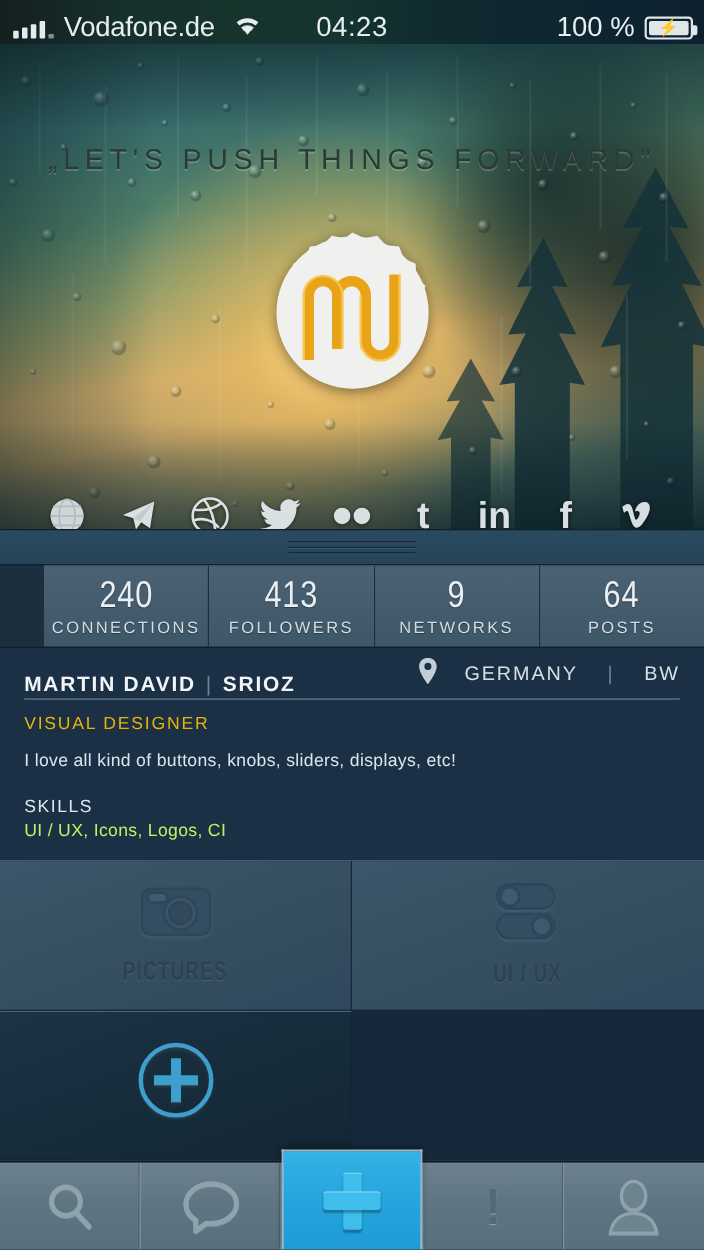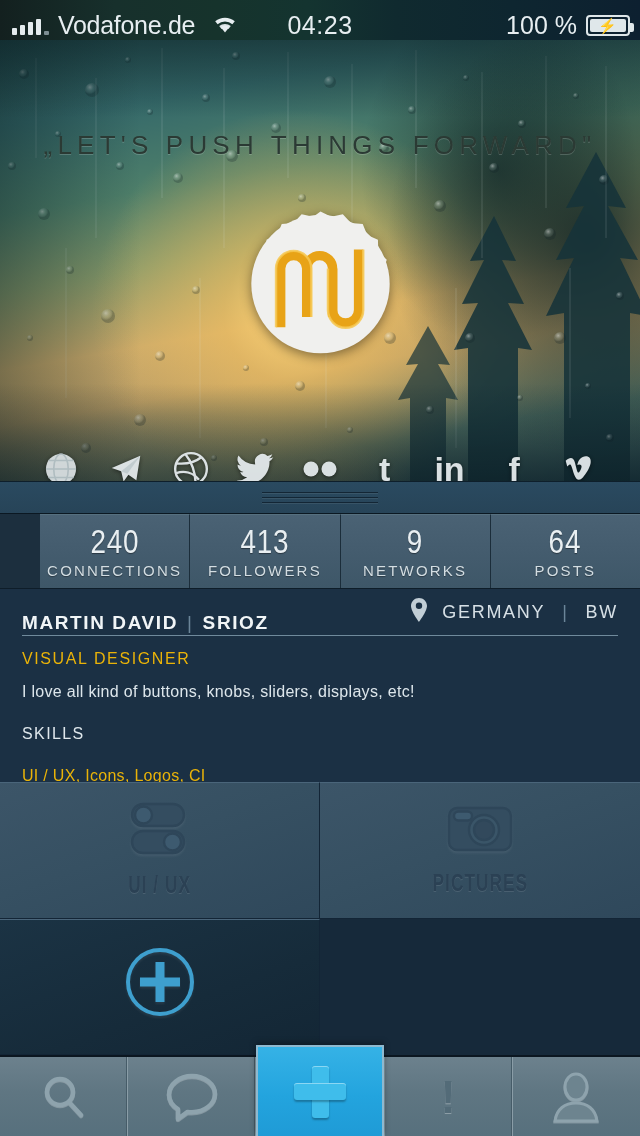--- a/index.html
+++ b/index.html
@@ -117,27 +117,27 @@
 
   
   .info{
     position:absolute; top:588px; left:0; width:640px; height:194px;
     background:#1b3044; padding:0 22px; color:#e8eef2;
     border-top:1px solid #0e1d29;
   }
   .info-row{ display:flex; align-items:center; justify-content:space-between; height:46px; }
   .name{ font-size:19px; font-weight:700; letter-spacing:1.6px; color:#f1f5f7;margin-top:22px; }
   .name .sep{ color:#6b8599; font-weight:400; margin:0 9px; }
-  .loc{ display:flex; align-items:center; gap:14px; font-size:18px; letter-spacing:1.7px; color:#d7e0e6; }
+  .loc{ display:flex; align-items:center; gap:24px; font-size:18px; letter-spacing:1.7px; color:#d7e0e6; }
   .loc .sep{ color:#6b8599; margin:0 3px; }
   .rule{ height:1px; background:#7f9aab; opacity:.85; margin:0 0 14px 0; }
   .role{ font-size:16px; letter-spacing:1.6px; color:#eab308; margin-bottom:15px; }
   .bio{ font-size:16px; letter-spacing:.3px; color:#dde6eb; margin-bottom:24px; }
-  .skills-h{ font-size:16px; letter-spacing:1.4px; color:#dfe7ec; margin-bottom:24px; }
-  .skills{ font-size:16px; letter-spacing:.3px; color:#eab308; }
+  .skills-h{ font-size:16px; letter-spacing:1.4px; color:#dfe7ec; margin-bottom:4px; }
+  .skills{ font-size:16px; letter-spacing:.3px; color:#bef264; }
 
   
   .tiles{
     position:absolute; top:782px; left:0; width:640px; height:273px;
     display:grid; grid-template-columns:1fr 1fr; grid-template-rows:1fr 1fr;
     background:#16293a;
   }
   .tile{
     position:relative; display:flex; flex-direction:column;
     align-items:center; justify-content:center;
@@ -442,46 +442,46 @@
     <div class="role">VISUAL DESIGNER</div>
     <div class="bio">I love all kind of buttons, knobs, sliders, displays, etc!</div>
     <div class="skills-h">SKILLS</div>
     <div class="skills">UI / UX, Icons, Logos, CI</div>
   </div>
 
   <div class="tiles">
 
     <div class="tile">
       <span class="ticon">
+        <svg width="68" height="52" viewBox="0 0 68 52">
+          <g fill="none" stroke="#2e4659" stroke-width="2.4">
+            <rect x="3" y="5" width="62" height="42" rx="8" fill="#344d60"></rect>
+            <rect x="8" y="8.5" width="18" height="9" rx="4.5" fill="#3d5a6f"></rect>
+            <circle cx="38" cy="27" r="15" fill="#3a5568"></circle>
+            <circle cx="38" cy="27" r="10" fill="#32495c"></circle>
+          </g>
+        </svg>
+      </span>
+      <span class="tlbl">PICTURES</span>
+    </div>
+
+    <div class="tile">
+      <span class="ticon">
         <svg width="64" height="56" viewBox="0 0 64 56">
           <g fill="none" stroke="#2e4659" stroke-width="2.4">
             <rect x="4" y="3" width="52" height="22" rx="11" fill="#344d60"></rect>
             <circle cx="15.5" cy="14" r="8.5" fill="#3d5a6f"></circle>
             <rect x="4" y="30" width="52" height="22" rx="11" fill="#344d60"></rect>
             <circle cx="44.5" cy="41" r="8.5" fill="#3d5a6f"></circle>
           </g>
         </svg>
       </span>
       <span class="tlbl">UI / UX</span>
     </div>
 
-    <div class="tile">
-      <span class="ticon">
-        <svg width="68" height="52" viewBox="0 0 68 52">
-          <g fill="none" stroke="#2e4659" stroke-width="2.4">
-            <rect x="3" y="5" width="62" height="42" rx="8" fill="#344d60"></rect>
-            <rect x="8" y="8.5" width="18" height="9" rx="4.5" fill="#3d5a6f"></rect>
-            <circle cx="38" cy="27" r="15" fill="#3a5568"></circle>
-            <circle cx="38" cy="27" r="10" fill="#32495c"></circle>
-          </g>
-        </svg>
-      </span>
-      <span class="tlbl">PICTURES</span>
-    </div>
-
 
     <div class="tile add">
       <span class="ticon plus-circle">
         <svg width="72" height="72" viewBox="0 0 72 72">
           <circle cx="36" cy="36" r="32" fill="none" stroke="#3e9fce" stroke-width="4"></circle>
           <path d="M36 16 v40 M16 36 h40" stroke="#3e9fce" stroke-width="9" stroke-linecap="butt"></path>
         </svg>
       </span>
       <span class="tlbl"></span>
     </div>

